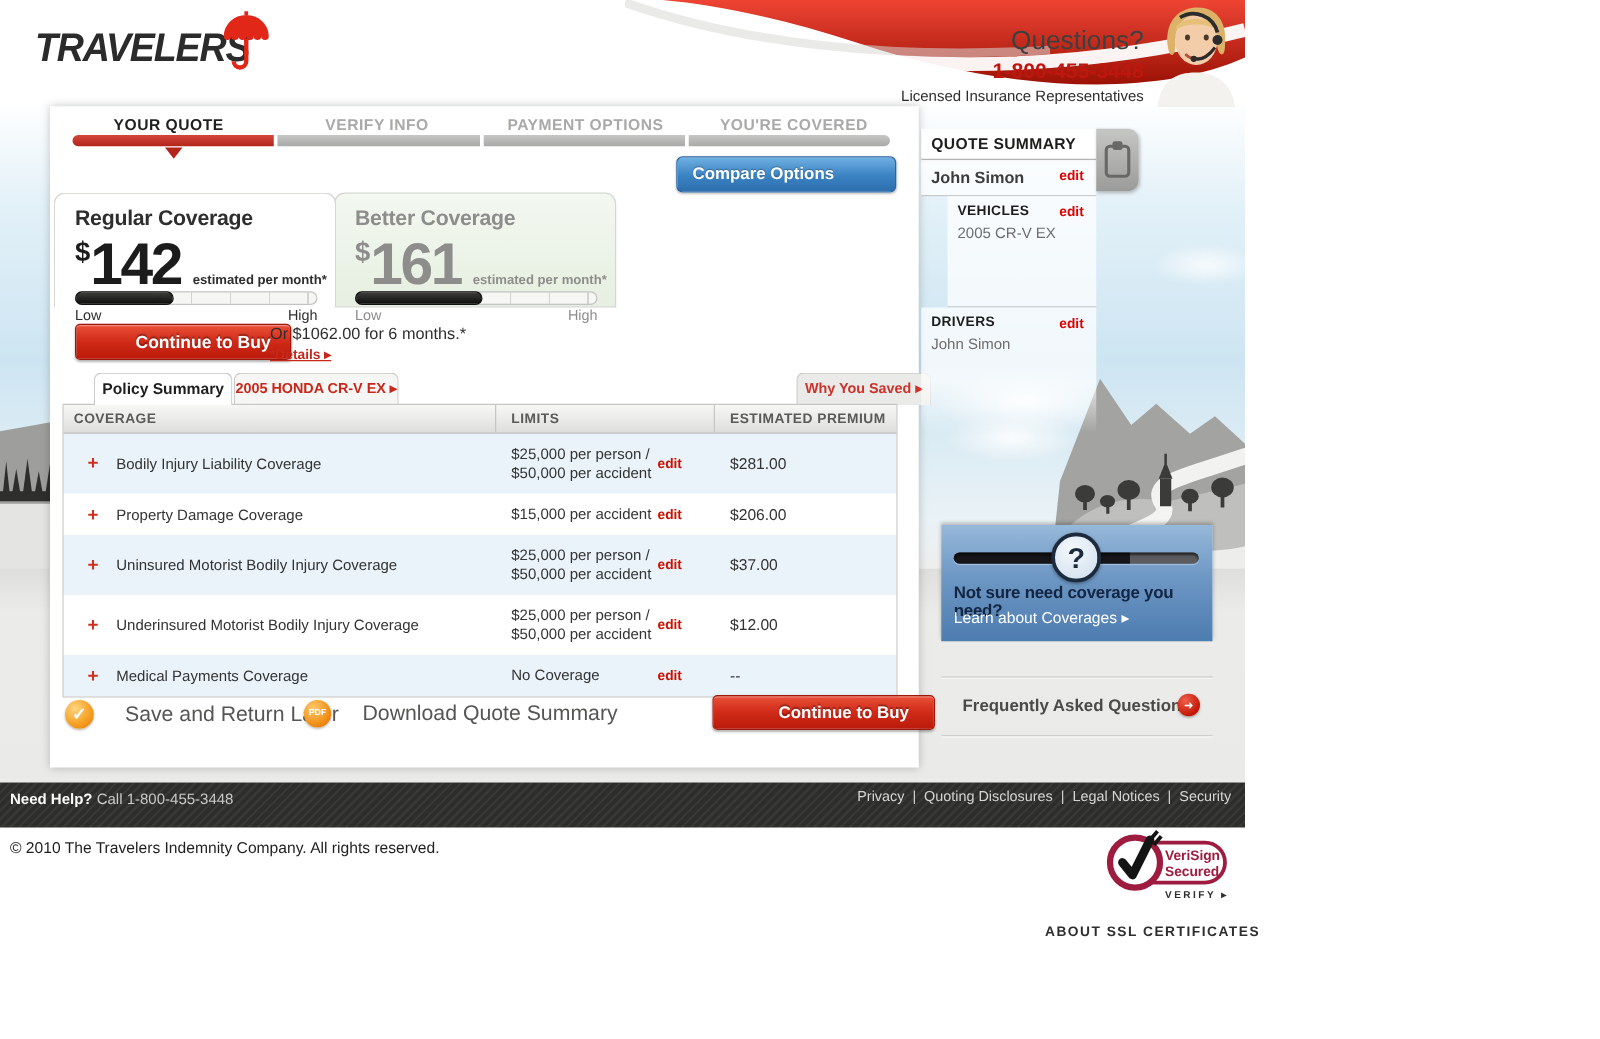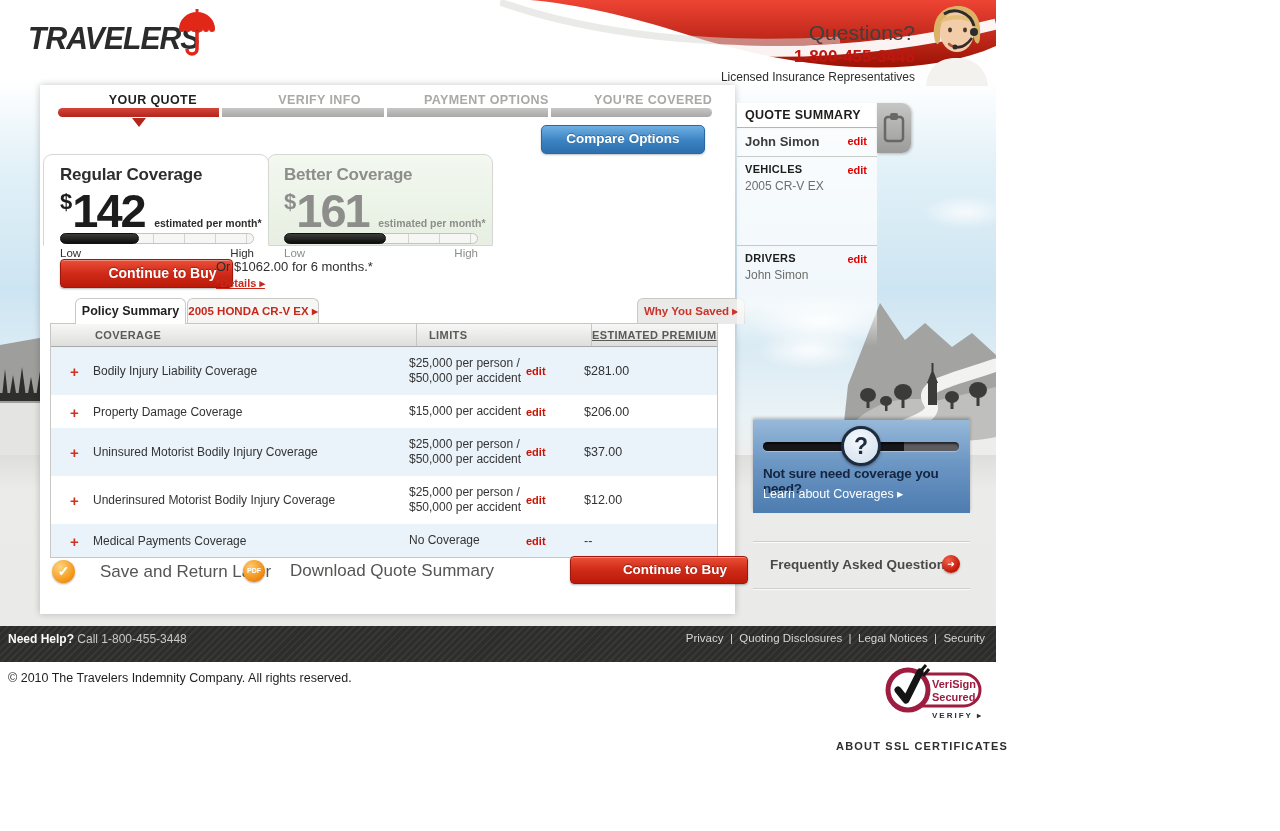--- a/index.html
+++ b/index.html
@@ -28,33 +28,33 @@
   .umbrella{position:absolute;left:147px;top:-13px;}
   .qblock{position:absolute;left:640px;top:21px;width:275px;text-align:right;}
   .q-title{font-size:21px;color:#3f3f3f;}
   .q-phone{font-size:17px;font-weight:bold;color:#bf1710;margin-top:2px;}
   .q-sub{font-size:12px;color:#2d2d2d;margin-top:3px;}
   .agent{position:absolute;left:916px;top:2px;width:80px;height:84px;overflow:hidden;}
 
   
   .panel{position:absolute;left:40px;top:85px;width:695px;height:529px;background:#fff;
          box-shadow:0 0 7px rgba(0,0,0,.22);}
-  .steps{position:absolute;left:36px;top:3px;width:654px;display:flex;gap:13px;}
+  .steps{position:absolute;left:18px;top:3px;width:654px;display:flex;gap:13px;}
   .step{flex:1;text-align:center;font-size:12.5px;font-weight:bold;color:#a9a9a7;letter-spacing:.4px;padding-top:5px;}
   .step.active{color:#1f1f1f;}
   .stepbar{position:absolute;left:18px;top:23px;width:654px;display:flex;gap:3px;}
   .seg{flex:1;height:9px;background:linear-gradient(180deg,#c6c6c4,#a9a9a7);}
   .seg:first-child{border-radius:5px 0 0 5px;background:linear-gradient(180deg,#d4453a,#b3241a);}
   .seg:last-child{border-radius:0 5px 5px 0;}
   .step-arrow{position:absolute;left:92px;top:33px;width:0;height:0;
               border-left:7px solid transparent;border-right:7px solid transparent;border-top:9px solid #b3241a;}
   .btn-blue{position:absolute;left:501px;top:40px;width:162px;height:27px;border-radius:5px;
             background:linear-gradient(180deg,#6fb0e2 0%,#3a82c2 55%,#2e6fae 100%);
-            border:1px solid #2b66a5;color:#fff;font-weight:bold;font-size:13.5px;text-align:center;line-height:26px;
-            text-shadow:0 -1px 1px rgba(0,0,0,.3);box-shadow:0 1px 2px rgba(0,0,0,.25);cursor:pointer;}
+            border:1px solid #2b66a5;color:#fff;font-weight:bold;font-size:13.5px;text-align:left;line-height:26px;
+            text-shadow:0 -1px 1px rgba(0,0,0,.3);box-shadow:0 1px 2px rgba(0,0,0,.25);cursor:pointer;padding-left:12px;}
 
   .plan{position:absolute;top:69px;width:226px;height:92px;border:1px solid #d6d6d2;border-radius:9px 9px 0 0;
         padding:10px 0 0 16px;box-sizing:border-box;}
   .plan.regular{left:3px;background:#fff;z-index:2;border-bottom-color:#fff;}
   .plan.better{left:227px;background:linear-gradient(180deg,#f3f8f0,#e6efe1);}
   .plan-name{font-size:17px;font-weight:bold;color:#2e2e2e;letter-spacing:-.2px;}
   .better .plan-name,.better .plan-cur,.better .plan-amt,.better .plan-per{color:#8d8d8b;}
   .plan-priceline{margin-top:-2px;height:46px;white-space:nowrap;}
   .plan-cur{font-size:22px;font-weight:bold;color:#1c1c1c;vertical-align:18px;}
   .plan-amt{font-size:47px;font-weight:bold;color:#1c1c1c;letter-spacing:-2px;}
@@ -75,23 +75,23 @@
 
   .tab{position:absolute;top:213px;height:26px;box-sizing:border-box;border:1px solid #c9c9c7;border-bottom:none;
        border-radius:6px 6px 0 0;text-align:center;line-height:25px;cursor:pointer;margin-left:25px;}
   .tab-policy{left:10px;width:111px;background:#fff;font-size:12.5px;font-weight:bold;color:#1f1f1f;z-index:2;}
   .tab-vehicle{left:122px;width:132px;background:#f6f6f4;font-size:11.5px;font-weight:bold;color:#c8281c;}
   .tab-saved{left:572px;width:108px;background:#eaeae8;font-size:11.5px;font-weight:bold;color:#cc332a;}
 
   .qtable{position:absolute;left:10px;top:238px;width:668px;border:1px solid #c6c6c4;box-sizing:border-box;}
   .thead{display:flex;height:22px;background:linear-gradient(180deg,#f7f7f5,#dededc);border-bottom:1px solid #a9a9a7;
          font-size:11px;font-weight:bold;color:#5a5a58;letter-spacing:.4px;line-height:22px;}
-  .th-cov{flex:0 0 345px;padding-left:24px;box-sizing:border-box;margin-left:20px;}
+  .th-cov{flex:0 0 345px;padding-left:8px;box-sizing:border-box;}
   .th-lim{flex:0 0 175px;padding-left:12px;border-left:1px solid #c6c6c4;box-sizing:border-box;}
-  .th-prem{flex:1;border-left:1px solid #c6c6c4;box-sizing:border-box;text-decoration:underline;}
+  .th-prem{flex:1;padding-left:12px;border-left:1px solid #c6c6c4;box-sizing:border-box;}
   .trow{display:flex;align-items:center;padding:9px 0;background:#fff;}
   .trow:nth-child(odd){background:#eaf3fa;}
   .td-cov{flex:0 0 345px;box-sizing:border-box;padding-left:42px;position:relative;font-size:12px;color:#333;}
   .plus{position:absolute;left:19px;top:50%;transform:translateY(-50%);color:#d2301f;font-weight:bold;font-size:15px;cursor:pointer;}
   .td-lim{flex:0 0 130px;box-sizing:border-box;padding-left:13px;font-size:12px;color:#333;white-space:pre-line;line-height:15px;}
   .td-edit{flex:0 0 45px;font-size:11px;font-weight:bold;color:#cc1100;cursor:pointer;}
   .td-prem{flex:1;padding-left:13px;font-size:12.5px;color:#333;}
 
   .save-group{position:absolute;left:12px;top:475px;display:flex;align-items:center;cursor:pointer;}
   .ok-circle{width:23px;height:23px;border-radius:50%;background:radial-gradient(circle at 35% 30%,#ffd582,#f59d1e 60%,#e07a08);
@@ -104,21 +104,21 @@
 
   
   .sidebar{position:absolute;left:737px;top:103px;width:140px;}
   .sb-head{background:#fff;border-bottom:1px solid #b5b5b3;height:24px;line-height:24px;padding-left:8px;
            font-size:12.5px;font-weight:bold;color:#1d1d1b;letter-spacing:.3px;box-shadow:0 1px 2px rgba(0,0,0,.12);}
   .sb-sec{position:relative;background:rgba(255,255,255,.72);padding:6px 8px;border-bottom:1px solid rgba(160,160,160,.55);}
   .sb-person{font-size:13px;font-weight:bold;color:#3c3c3a;height:16px;}
   .sb-label{font-size:11px;font-weight:bold;color:#1d1d1b;letter-spacing:.3px;}
   .sb-val{font-size:12px;color:#6d6d6b;margin-top:4px;}
   .sb-edit{position:absolute;right:10px;top:7px;font-size:11px;font-weight:bold;color:#e00000;cursor:pointer;}
-  .sb-vehicles{height:76px;}
+  .sb-vehicles{height:76px;margin-left:21px;}
   .sb-drivers{height:88px;border-bottom:none;
               background:linear-gradient(180deg,rgba(255,255,255,.72) 60%,rgba(255,255,255,0) 100%);}
   .clipboard{position:absolute;left:877px;top:103px;width:34px;height:50px;border-radius:0 9px 9px 0;
              background:linear-gradient(180deg,#c6c6c4,#9b9b99);box-shadow:1px 1px 3px rgba(0,0,0,.25);cursor:pointer;}
 
   
   .promo{position:absolute;left:753px;top:420px;width:217px;height:93px;
          background:linear-gradient(180deg,#97b9da 0%,#6d97c4 45%,#4d7cb0 100%);box-shadow:0 -2px 3px rgba(0,0,0,.25);}
   .promo-slider{position:absolute;left:10px;top:22px;width:196px;height:9px;border-radius:6px;
                 background:linear-gradient(90deg,#16161a 0 72%,#5c5c60 72% 100%);box-shadow:0 1px 1px rgba(255,255,255,.35),inset 0 2px 2px rgba(0,0,0,.6);}

